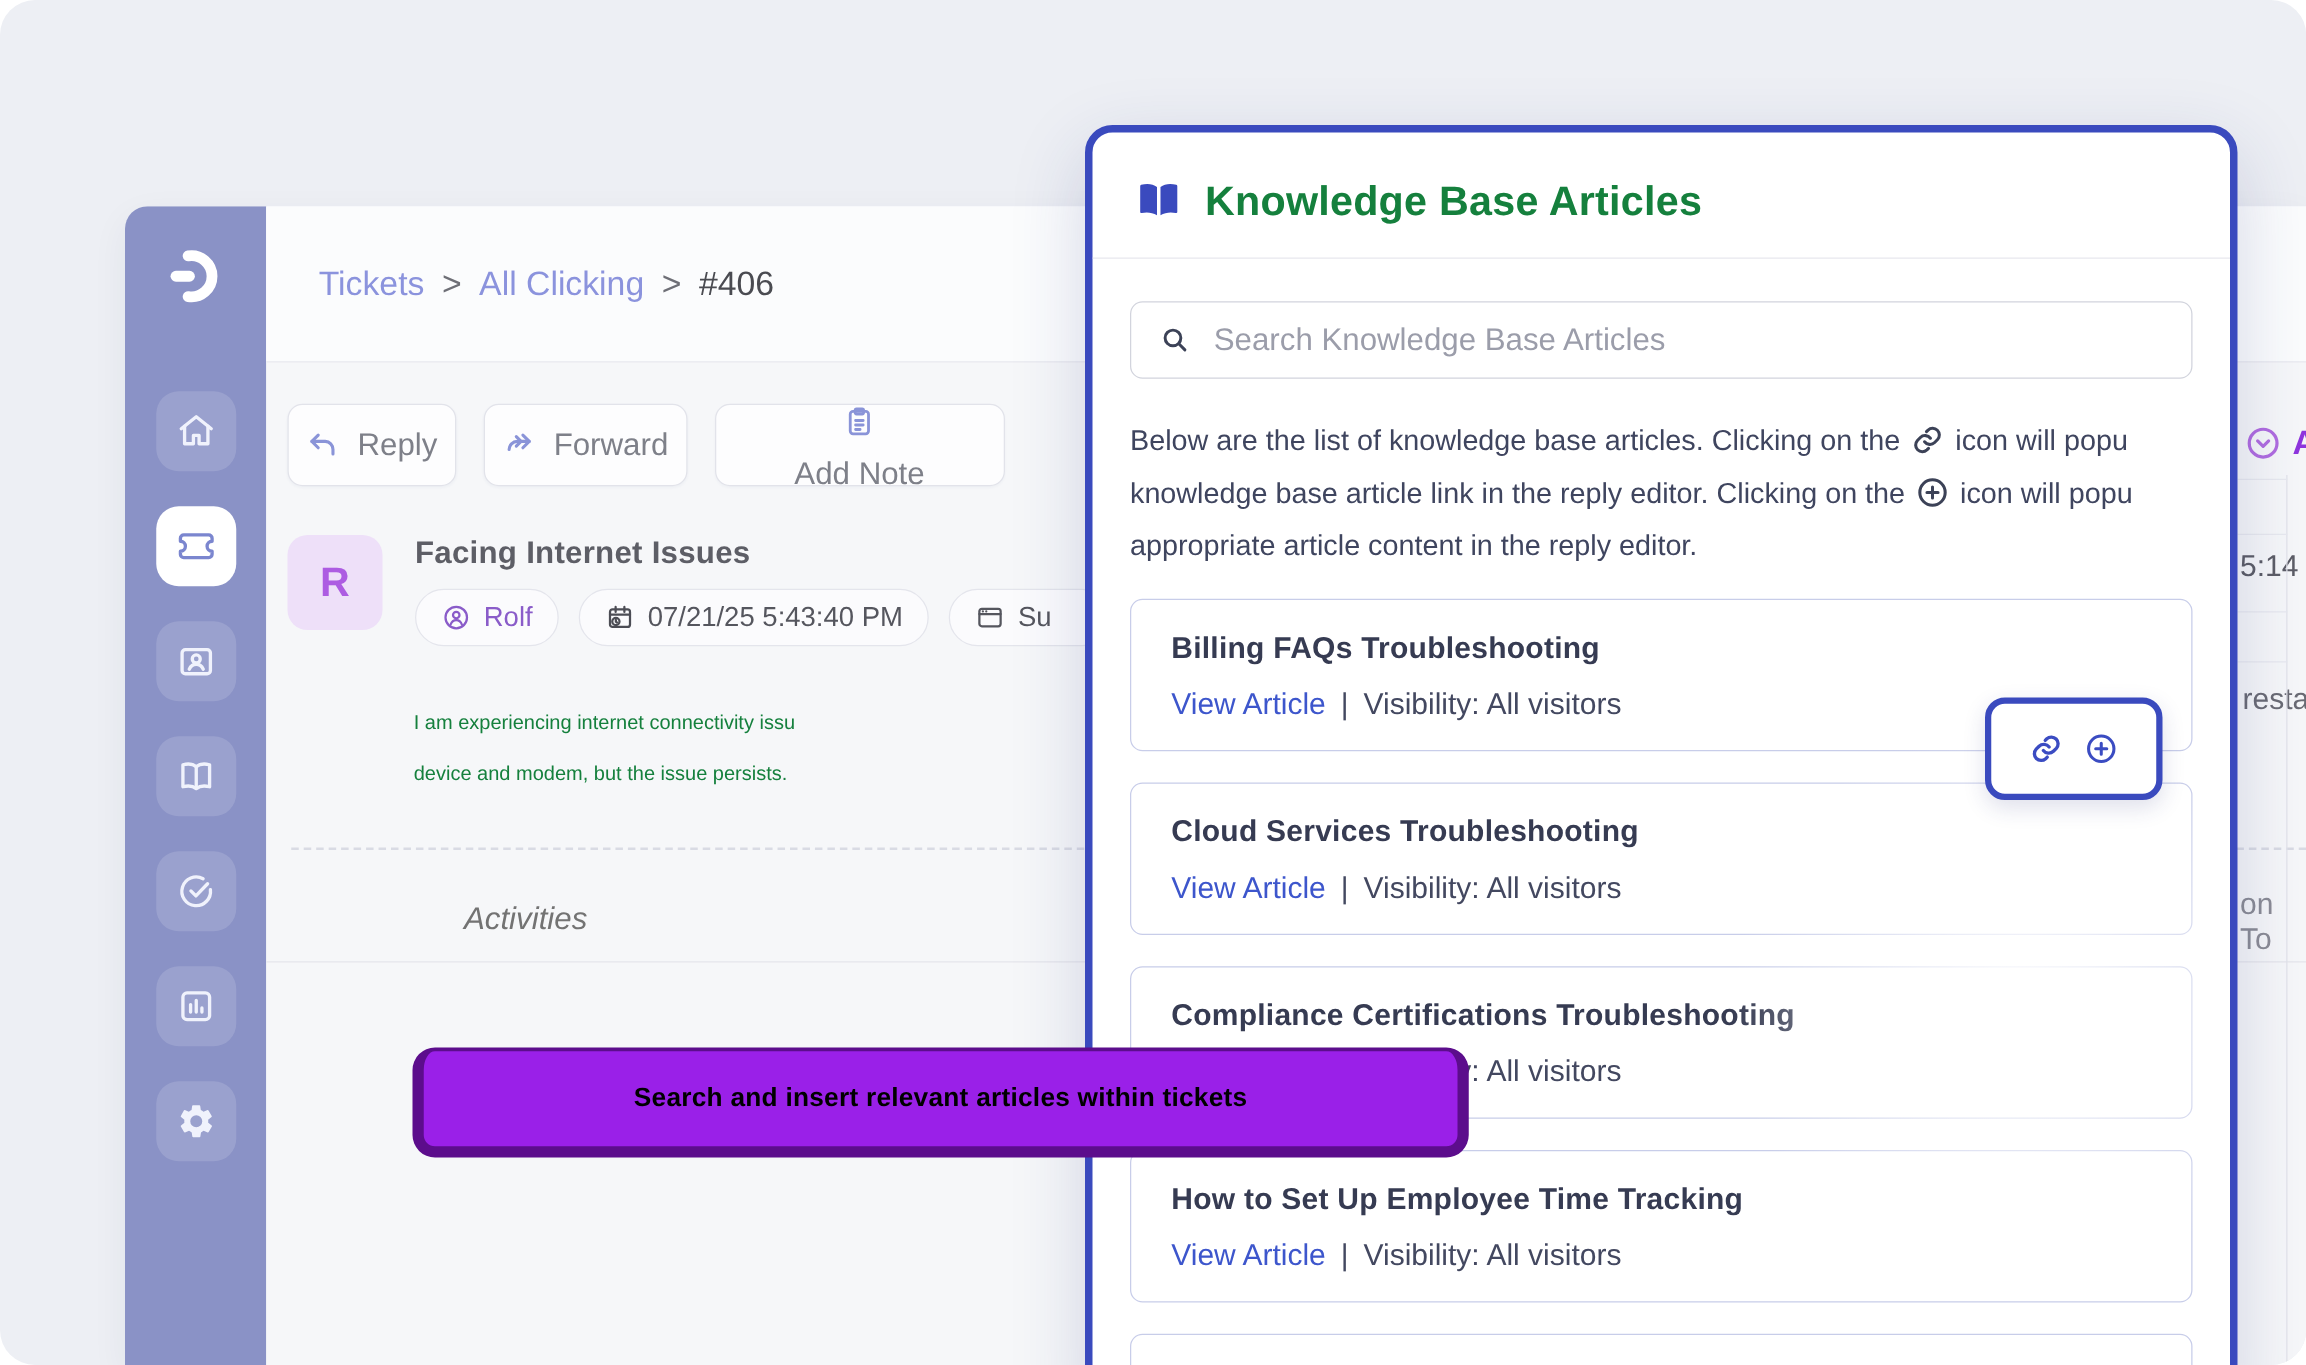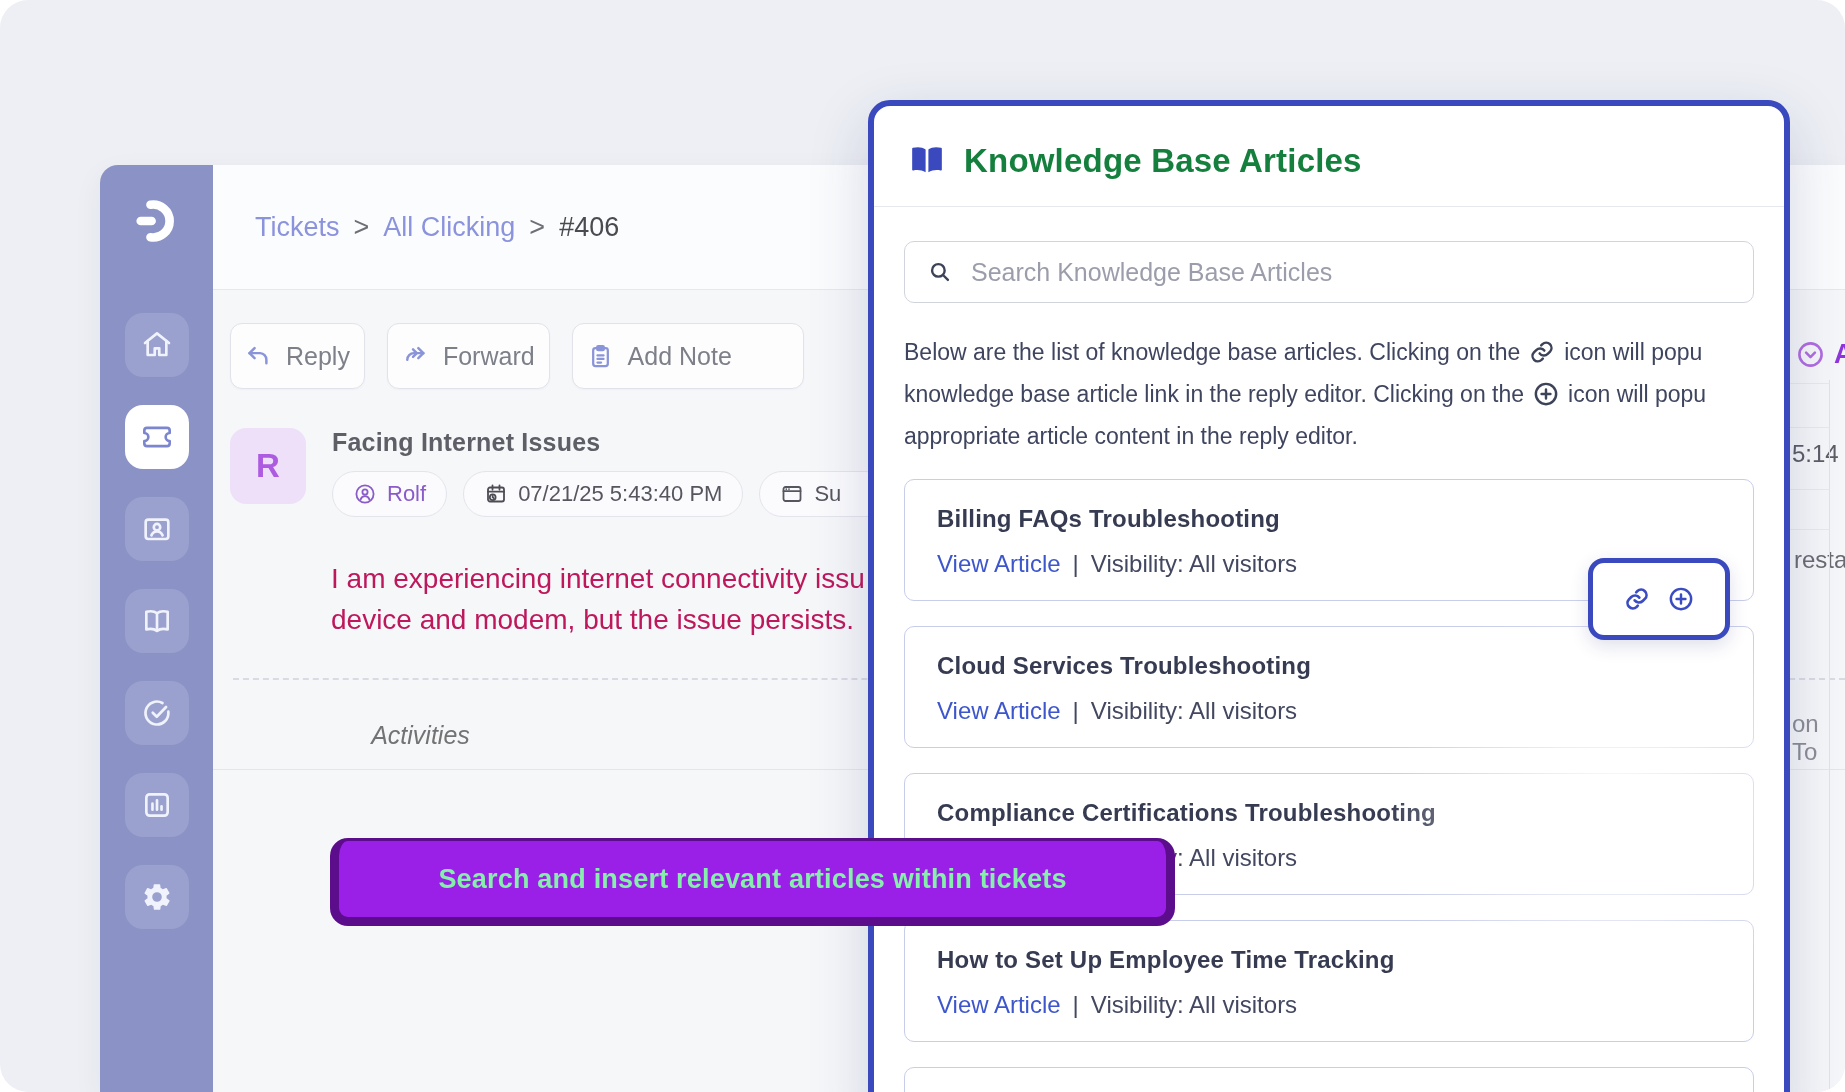--- a/index.html
+++ b/index.html
@@ -25,38 +25,38 @@
             display:flex; align-items:center; padding-left:42px; font-size:27px; }
   .crumb-link { color:#8b93dd; cursor:pointer; }
   .crumb-sep { color:#6e6f76; margin:0 14px; }
   .crumb-current { color:#4a4b51; }
 
   .toolbar { position:absolute; left:17px; top:158px; display:flex; gap:22px; }
   .btn { display:flex; align-items:center; gap:14px; background:#fdfdfe; border:1.5px solid #e2e3ea;
          border-radius:12px; padding:0 14px; height:66px; font-size:25px; color:#7e8089; cursor:pointer;
          box-shadow:0 1px 2px rgba(60,70,120,.04); white-space:nowrap; }
   .btn svg { width:27px; height:27px; color:#8a94d8; flex-shrink:0; }
-  .btn-addnote { width:232px; }
+  .btn-addnote { width:232px;flex-direction:column; }
 
   .ticket-head { position:absolute; left:17px; top:263px; display:flex; }
   .avatar { width:76px; height:76px; border-radius:16px; background:#eee0f9; color:#ad5ce2;
             font-size:33px; font-weight:bold; display:flex; align-items:center; justify-content:center; }
   .ticket-info { margin-left:26px; }
   .ticket-title { font-size:25px; font-weight:bold; color:#5d5e66; letter-spacing:.2px; }
   .chips { display:flex; gap:16px; margin-top:14px; }
   .chip { display:flex; align-items:center; gap:10px; border:1.5px solid #e4e5ec; border-radius:999px;
           background:#fbfbfd; padding:0 20px; height:46px; font-size:22px; color:#55565e; white-space:nowrap; }
   .chip svg { width:24px; height:24px; }
   .chip-requester { color:#8a5cc9; }
   .chip-requester svg { color:#8a5cc9; }
   .chip-date svg { color:#4c4d55; }
   .chip-subject { width:130px; overflow:hidden; }
   .chip-subject svg { color:#55565e; }
 
-  .ticket-body { position:absolute; left:118px; top:393px; font-size:28px; color:#be185d; line-height:41px; white-space:nowrap; }
+  .ticket-body { position:absolute; left:118px; top:393px; font-size:16px; color:#15803d; line-height:41px; white-space:nowrap; }
   .dashed-sep { position:absolute; left:20px; top:513px; right:0; border-top:2px dashed #d9dbe4; }
   .tabs { position:absolute; left:0; top:535px; right:0; height:70px; border-bottom:1.5px solid #e5e6ec; display:flex; }
   .tab { height:70px; display:flex; align-items:center; justify-content:center; font-size:25px; cursor:pointer; position:relative; }
   .tab-conversations { width:320px; margin-left:20px; color:#55565c; font-weight:bold; letter-spacing:.2px; }
   .tab-conversations .underline { position:absolute; left:0; right:0; bottom:-2px; height:5px; background:#7e89d1; border-radius:2px; }
   .tab-activities { width:245px; margin-left:85px; color:#737373;font-style:italic; }
 
   
   .strip { position:absolute; z-index:6; }
   .strip-assign { left:1795px; top:339px; display:flex; align-items:center; gap:8px;
@@ -97,21 +97,21 @@
           background:radial-gradient(closest-side, rgba(255,255,255,.95), rgba(255,255,255,0)); }
   .callout { position:absolute; left:714px; top:452px; width:142px; height:82px; background:#fff;
              border:5px solid #3a4abe; border-radius:16px; display:flex; align-items:center; justify-content:center;
              gap:16px; color:#3b4cc2; box-shadow:0 6px 18px rgba(40,50,120,.15); }
   .callout svg { width:28px; height:28px; cursor:pointer; }
 
   
   .banner { position:absolute; left:330px; top:838px; width:845px; height:88px; z-index:30;
             background:#9a20e8; border:9px solid #5c0d8c; border-top-width:3px; border-radius:18px;
             display:flex; align-items:center; justify-content:center; }
-  .banner span { color:#86efac; font-size:27px; font-weight:bold; letter-spacing:.2px; }
+  .banner span { color:#000000; font-size:21px; font-weight:bold; letter-spacing:.2px; }
 </style>
 </head>
 <body>
 
 <div class="screen">
 
   <div class="window">
 
     <div class="sidebar">
       <div class="logo">

